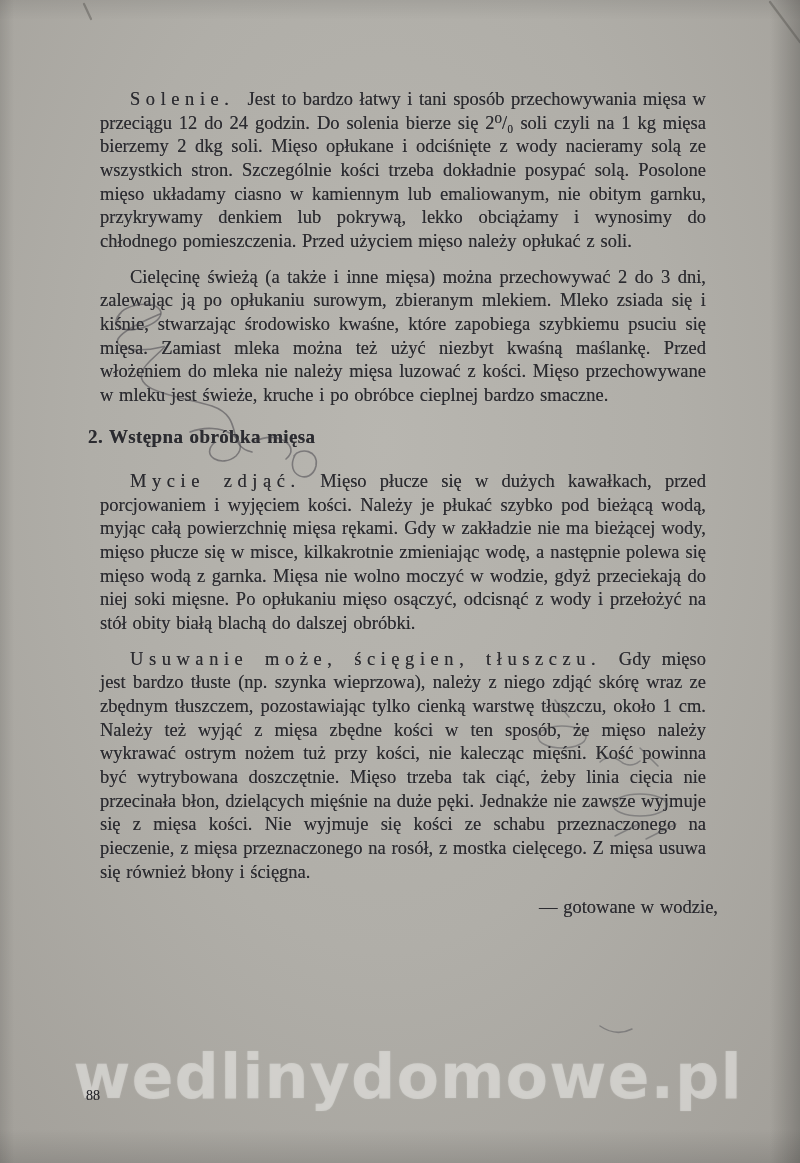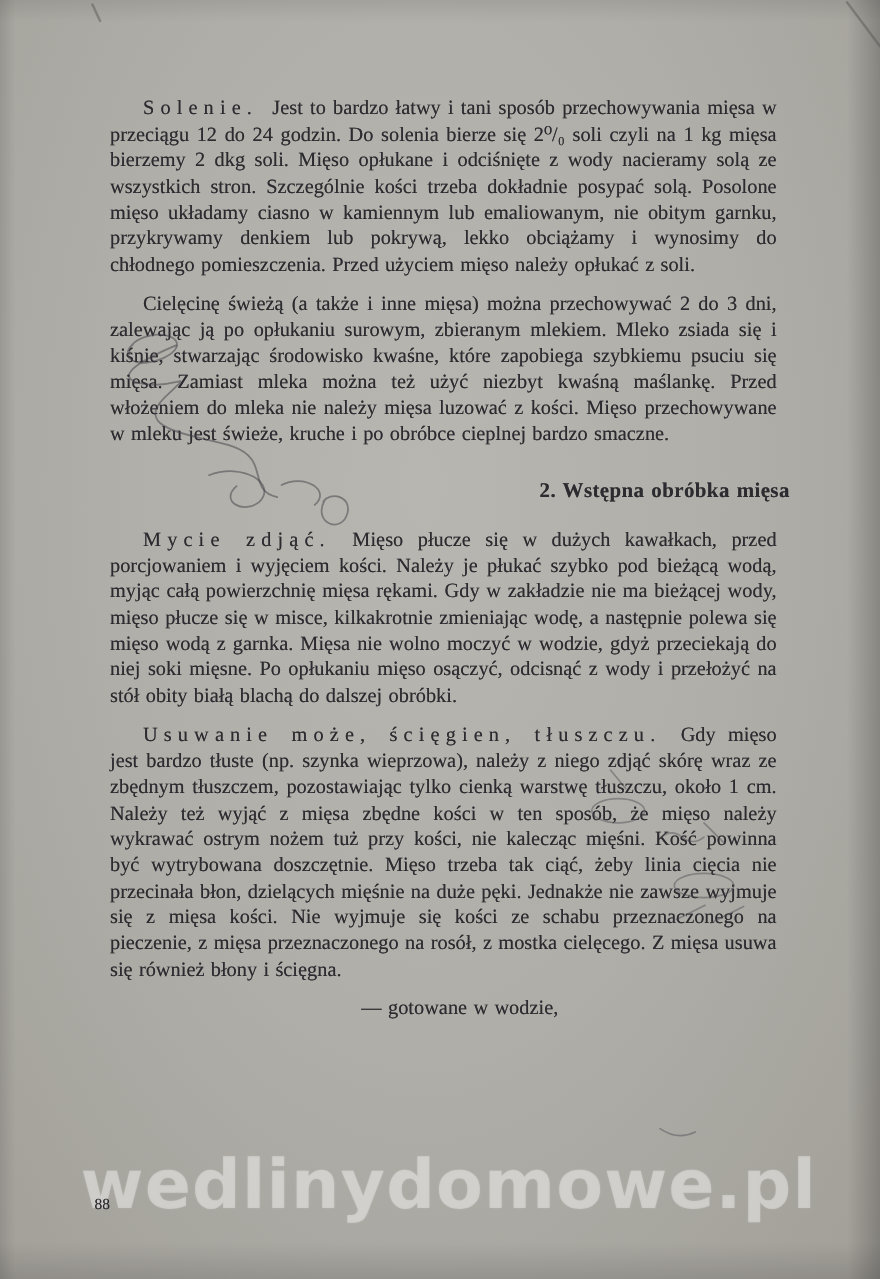--- a/index.html
+++ b/index.html
@@ -46,26 +46,26 @@
     word-spacing: 0.06em;
   }
   .para { margin: 12px; text-indent: 30px; }
   .lead {
     letter-spacing: 0.30em;
     margin-right: 0.35em;
   }
   .heading {
     font-size: 19px;
     font-weight: bold;
-    text-align: right;
+    text-align: left;
     text-indent: 0;
     letter-spacing: 0.02em;
-    margin: 27px 0 21px 0;
+    margin: 17px 0 21px 0;
   }
-  .dash-line { margin: 0; text-indent: 30px; text-align: center; }
+  .dash-line { margin: 0; text-indent: 30px; text-align: right; }
   .page-number {
     position: absolute;
     left: 86px;
     top: 1088px;
     font-size: 14px;
     color: #2b2b30;
     text-shadow: 0 0 0.4px rgba(20,20,25,0.55);
   }
   .watermark {
     position: absolute;

